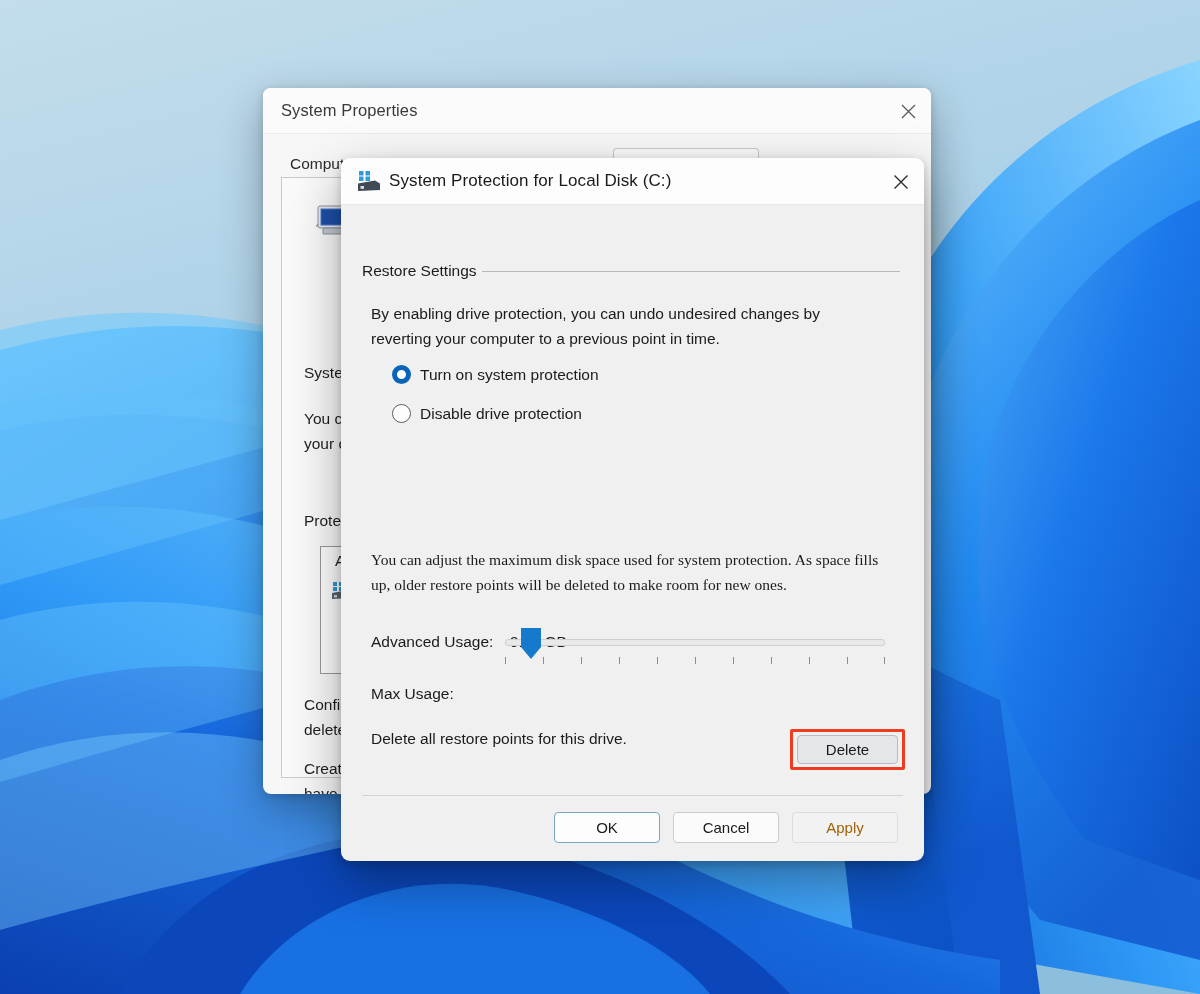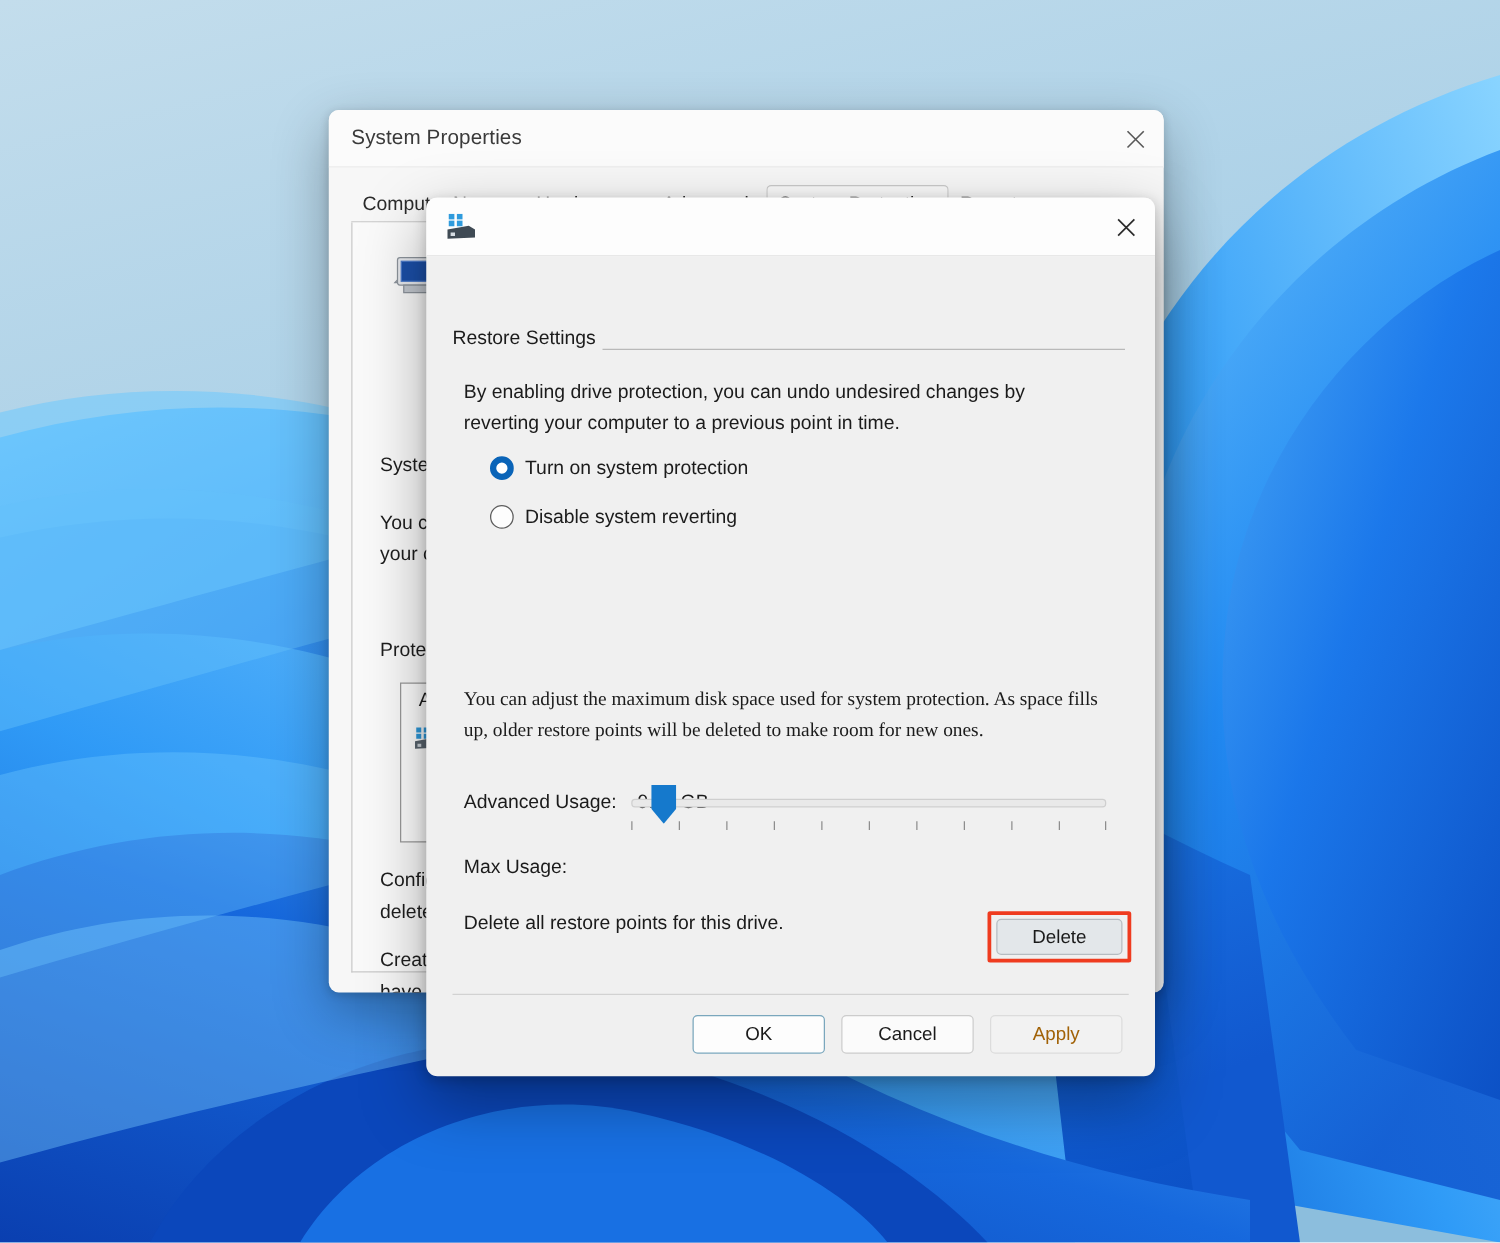--- a/index.html
+++ b/index.html
@@ -141,21 +141,21 @@
     width: 47px; height: 47px;
     display: flex; align-items: center; justify-content: center;
     color: #2b2b2b;
   }
 
   #modal-body { position: relative; height: 656px; padding: 0; }
 
   
   .grouphdr {
     position: absolute; left: 0; right: 0;
-    display: flex; align-items: flex-end; gap: 5px;
+    display: flex; align-items: center; gap: 5px;
     padding: 0 24px 0 21px;
     font-size: 15.5px; color: #1b1b1b;
   }
   .grouphdr .rule {
     flex: 1; height: 1px; background: #b9b9b9;
   }
 
   .bodytext {
     position: absolute;
     font-size: 15.5px; color: #1b1b1b; line-height: 25px;
@@ -360,20 +360,21 @@
 
     <div id="modal-titlebar">
       <svg id="modal-icon" viewBox="0 0 24 22">
         <rect x="2" y="0" width="4.5" height="4.5" fill="#2f9bdd"></rect>
         <rect x="8.5" y="0" width="4.5" height="4.5" fill="#2f9bdd"></rect>
         <rect x="2" y="5.5" width="4.5" height="4.5" fill="#2f9bdd"></rect>
         <rect x="8.5" y="5.5" width="4.5" height="4.5" fill="#2f9bdd"></rect>
         <path d="M1,12.5 L18,9.5 L23,12.5 L23,19 L1,20 Z" fill="#3f4a54"></path>
         <rect x="3.5" y="15" width="3.5" height="2.8" fill="#d6dde3"></rect>
       </svg>
+      <div id="modal-title">System Protection for Local Disk (C:)</div>
       <div id="modal-close">
         <svg width="16" height="16" viewBox="0 0 16 16">
           <path d="M1.5,1.5 L14.5,14.5 M14.5,1.5 L1.5,14.5" stroke="#2b2b2b" stroke-width="1.35" fill="none"></path>
         </svg>
       </div>
     </div>
 
     <div id="modal-body">
 
       <div class="grouphdr" style="top:57px">
@@ -383,21 +384,21 @@
 
       <div class="bodytext" style="left:30px; top:96px; width:490px;">By enabling drive protection, you can undo undesired changes by reverting your computer to a previous point in time.</div>
 
       <div class="radio-row" style="left:51px; top:160px">
         <span class="radio checked"></span>
         <span>Turn on system protection</span>
       </div>
 
       <div class="radio-row" style="left:51px; top:199px">
         <span class="radio"></span>
-        <span>Disable system reverting</span>
+        <span>Disable drive protection</span>
       </div>
 
 
       <div class="bodytext" style="left:30px; top:342px; width:515px;font-family:Liberation Serif, serif;">You can adjust the maximum disk space used for system protection. As space fills up, older restore points will be deleted to make room for new ones.</div>
 
       <div class="bodytext" style="left:30px; top:424px">Advanced Usage:</div>
       <div class="bodytext" style="left:169px; top:424px">9.49 GB</div>
 
       <div class="bodytext" style="left:30px; top:476px">Max Usage:</div>
     </div>

